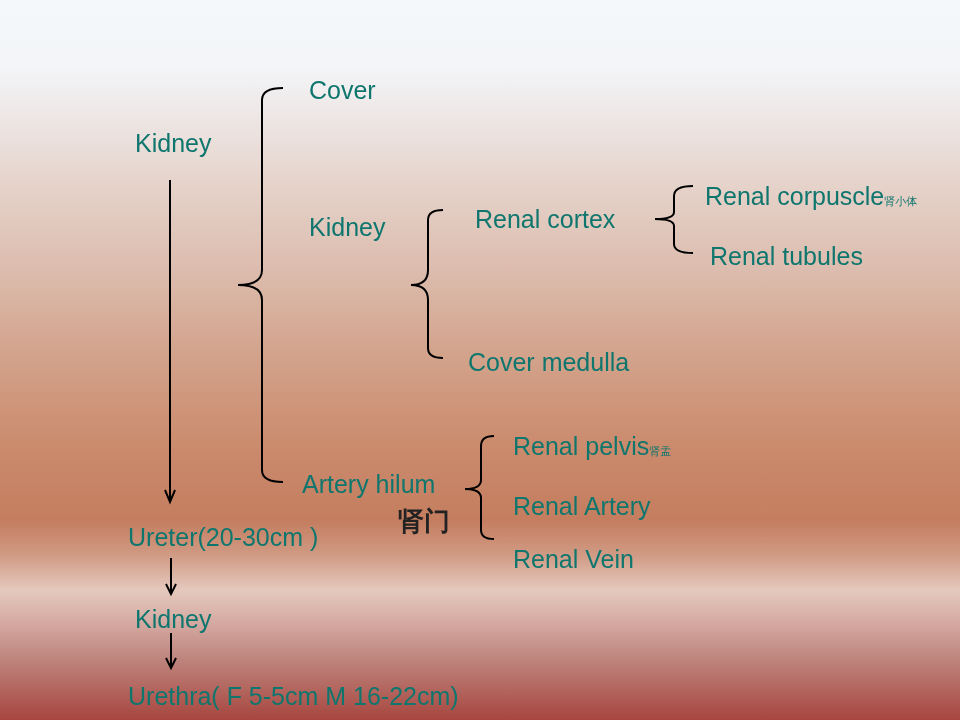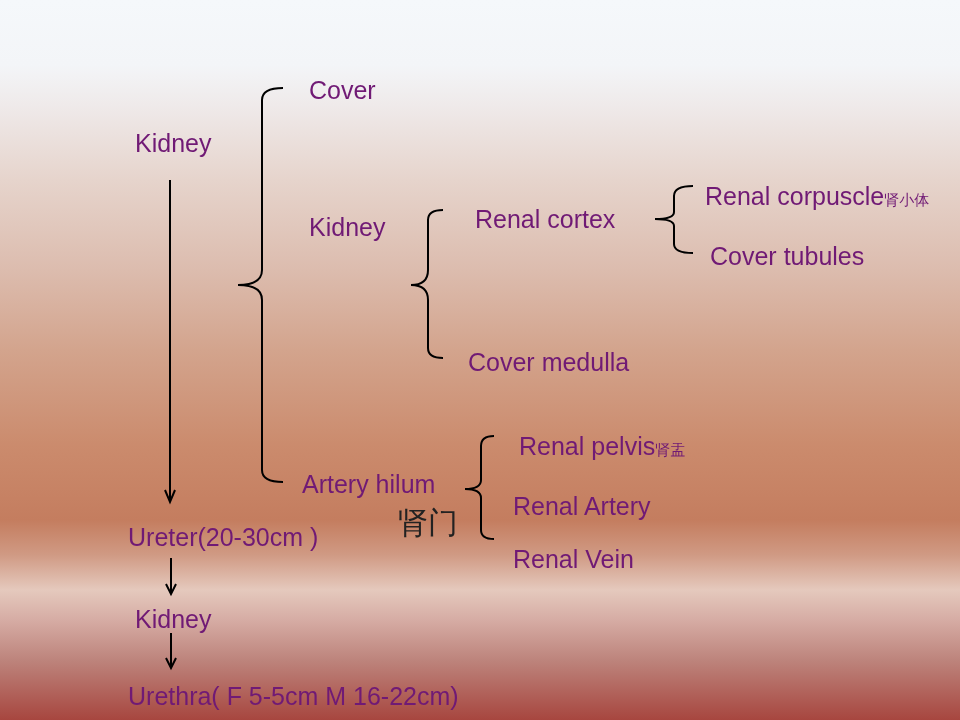--- a/index.html
+++ b/index.html
@@ -5,23 +5,23 @@
     html, body { margin: 0; padding: 0; }
     body {
       width: 960px; height: 720px; position: relative; overflow: hidden;
       font-family: "Liberation Sans", "DejaVu Sans", sans-serif;
       background: linear-gradient(to bottom,
         #f5f8fb 0px, #f3f5f8 65px, #efeaea 105px, #e6d4cc 180px,
         #dcbcae 270px, #d3a48d 350px, #cb8b6d 445px, #c47d5f 520px,
         #d09a84 555px, #e5c9bd 590px, #d6aca4 620px, #bd847c 660px,
         #a7463f 720px);
     }
-    .t { position: absolute; color: #701a75; font-size: 25px; white-space: nowrap; line-height: 1; }
-    .cjk-small { font-size: 15px; vertical-align: baseline; }
-    .cjk { position: absolute; color: #222; font-size: 30px; font-family: "DejaVu Serif", serif; white-space: nowrap; line-height:1; }
+    .t { position: absolute; color: #0f766e; font-size: 25px; white-space: nowrap; line-height: 1; }
+    .cjk-small { font-size: 11px; vertical-align: baseline; }
+    .cjk { position: absolute; color: #222; font-size: 26px; font-family: "DejaVu Serif", serif; white-space: nowrap; line-height:1;font-weight:bold; }
     svg.lines { position: absolute; left: 0; top: 0; width: 960px; height: 720px; pointer-events: none; }
   </style>
 </head>
 <body>
 
 <svg class="lines" viewBox="0 0 960 720">
   <g stroke="#000" stroke-width="2" fill="none">
 
     <line x1="170" y1="180" x2="170" y2="500"></line>
     <polyline points="165,490 170,502 175,490"></polyline>
@@ -51,19 +51,19 @@
 <div class="t" style="left:309px;top:215px;">Kidney</div>
 <div class="t" style="left:302px;top:472px;">Artery hilum</div>
 <div class="cjk" style="left:398px;top:508px;">肾门</div>
 
 <div class="t" style="left:475px;top:207px;">Renal cortex</div>
 <div class="t" style="left:468px;top:350px;">Cover medulla</div>
 
 <div class="t" style="left:705px;top:184px;">
   <span>Renal corpuscle</span><span class="cjk-small">肾小体</span>
 </div>
-<div class="t" style="left:710px;top:244px;">Cover tubules</div>
+<div class="t" style="left:710px;top:244px;">Renal tubules</div>
 
-<div class="t" style="left:513px;top:434px;margin-left:6px;">
+<div class="t" style="left:513px;top:434px;">
   <span>Renal pelvis</span><span class="cjk-small">肾盂</span>
 </div>
 <div class="t" style="left:513px;top:494px;">Renal Artery</div>
 <div class="t" style="left:513px;top:547px;">Renal Vein</div>
 
 </body></html>

